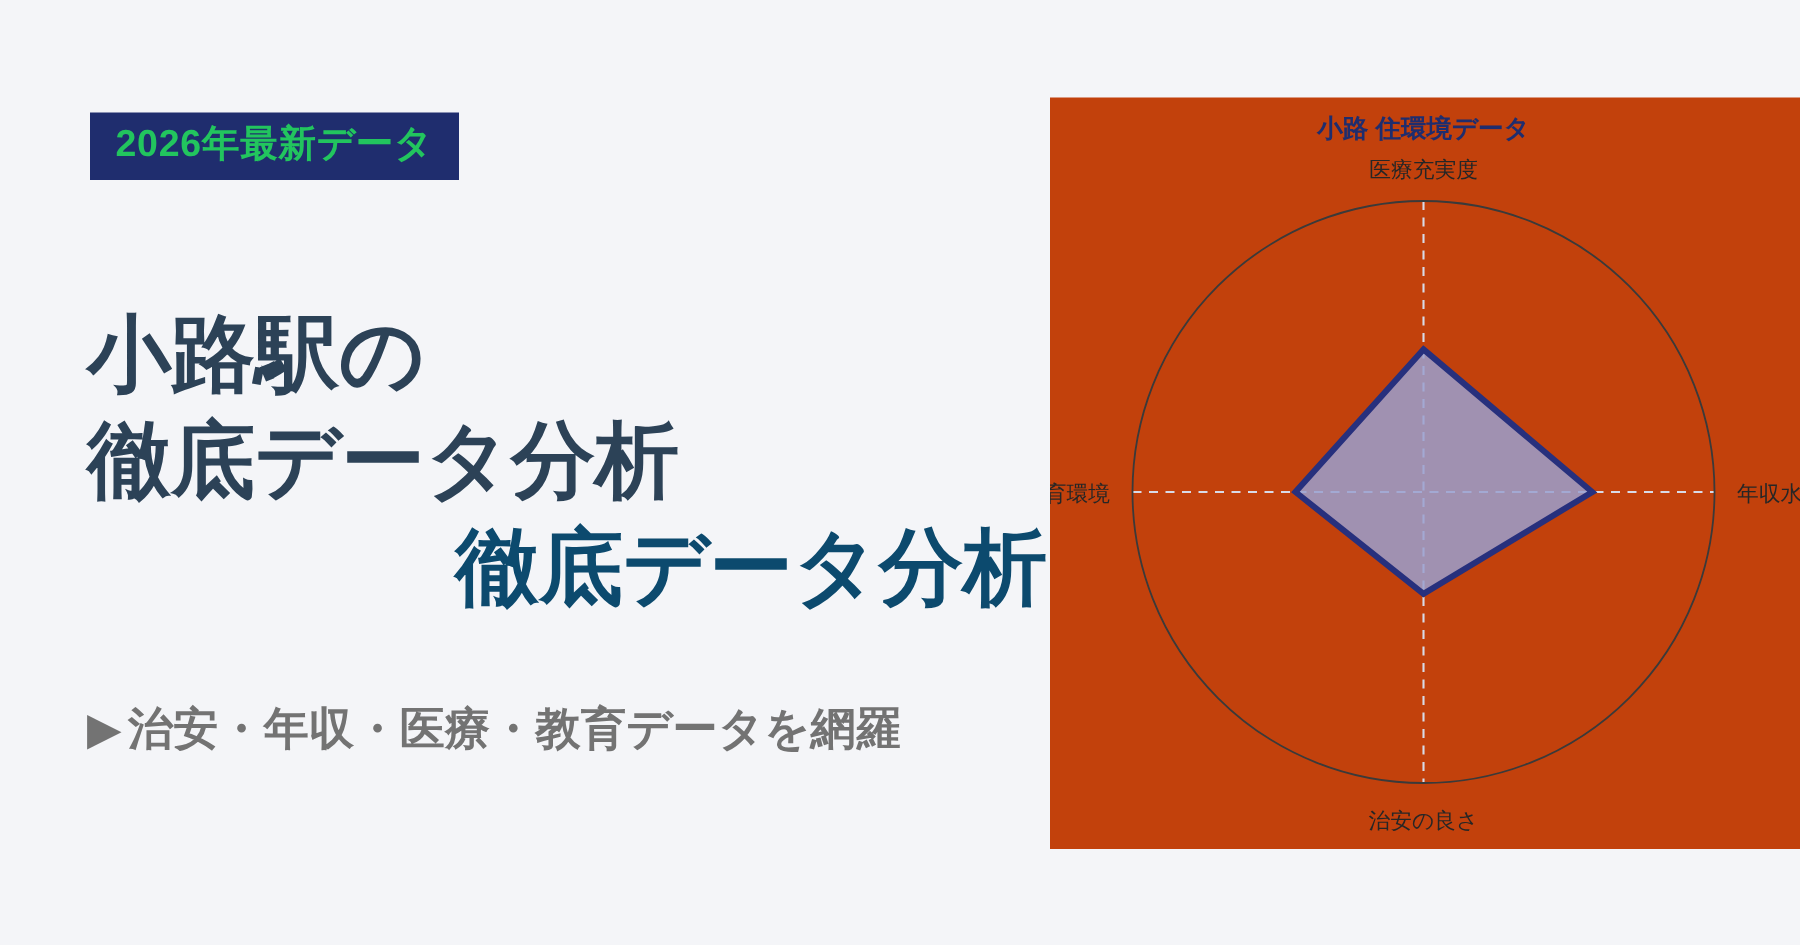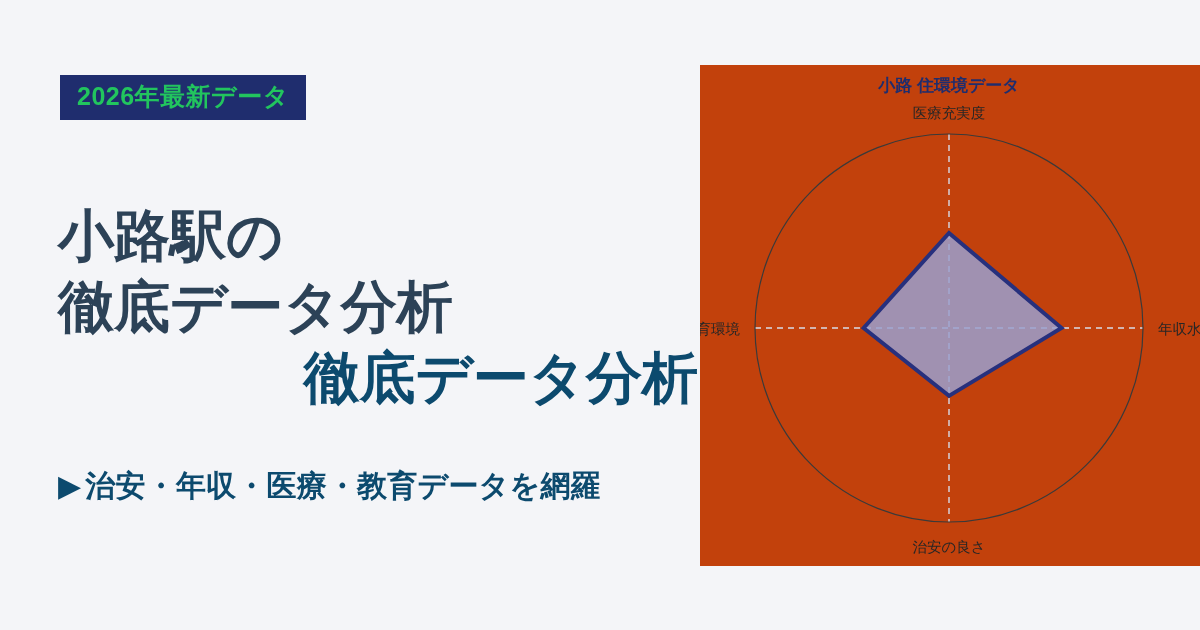--- a/index.html
+++ b/index.html
@@ -60,21 +60,21 @@
   }
   .hl-navy { color: #2c4257; }
   .hl-gold { color: #0c4a6e; text-align: right; }
 
   .subline {
     position: absolute;
     left: 58px;
     top: 466px;
     font-size: 30px;
     font-weight: bold;
-    color: #0c4a6e;
+    color: #737373;
     white-space: nowrap;
     letter-spacing: 0.2px;
   }
   .sub-arrow {
     display: inline-block;
     margin-right: 4px;
   }
 
   
   .chart-panel {

